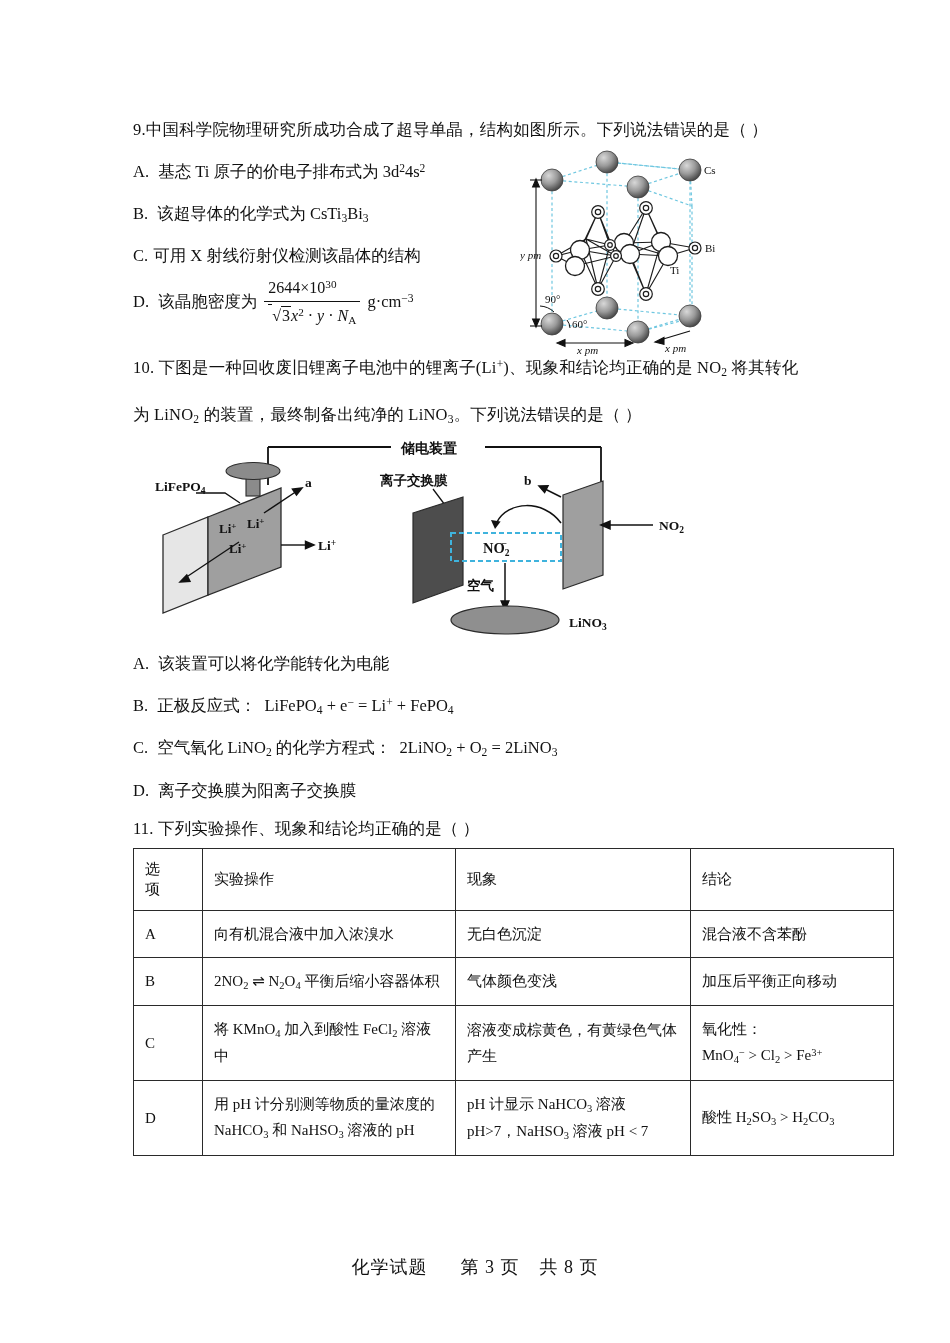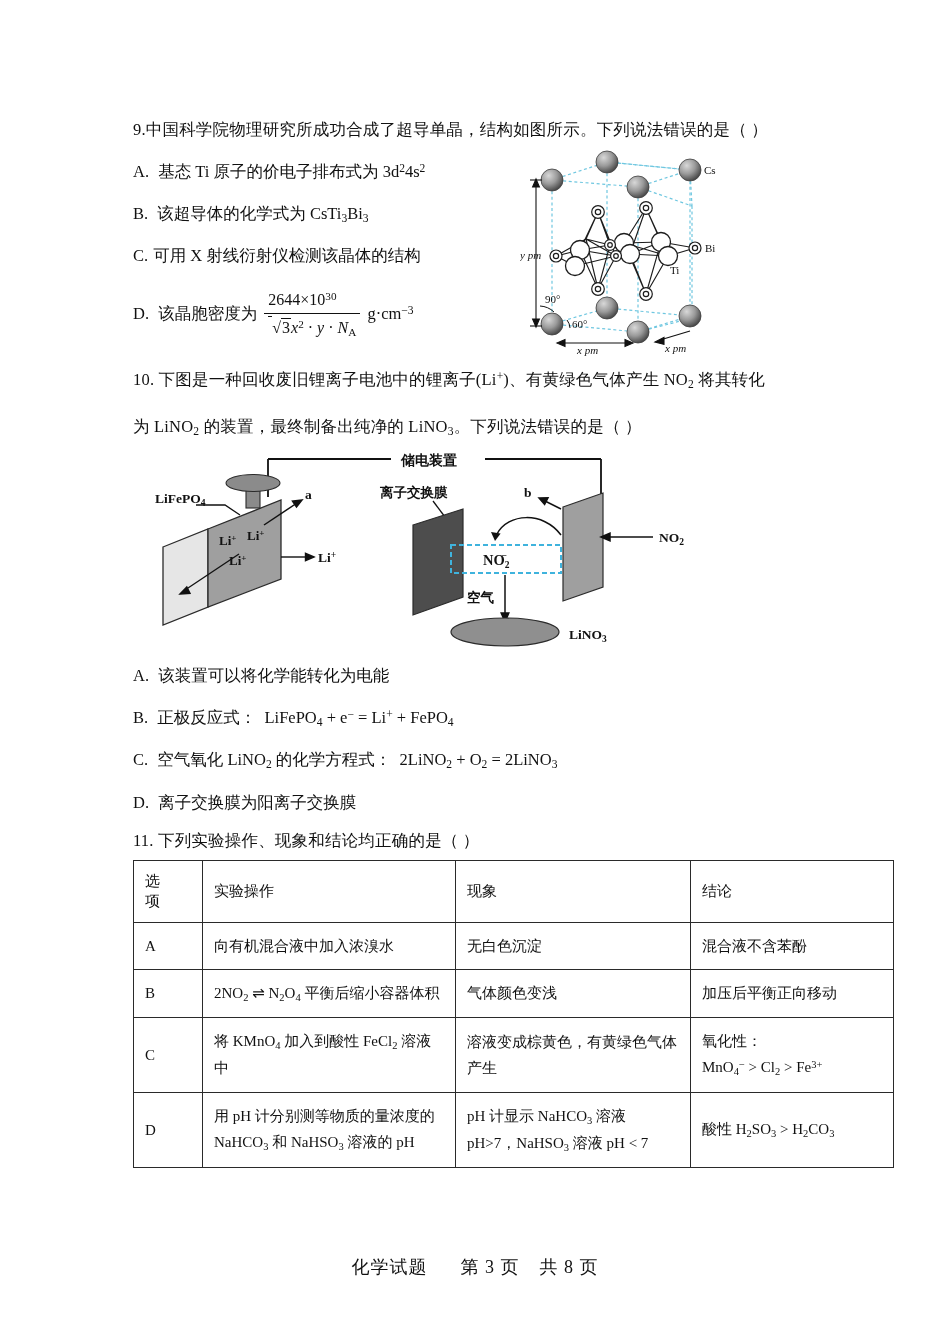--- a/index.html
+++ b/index.html
@@ -123,21 +123,21 @@
         <div class="opt">
           <span class="lbl">B.</span>
           <span>该超导体的化学式为</span>
           <span class="mathv">CsTi<sub>3</sub>Bi<sub>3</sub></span>
         </div>
 
         <div class="opt">
           <span class="lbl">C.</span><span>可用 X 射线衍射仪检测该晶体的结构</span>
         </div>
 
-        <div class="opt" style="margin-top:20px;">
+        <div class="opt" style="margin-top:8px;">
           <span class="lbl">D.</span>
           <span>该晶胞密度为</span>
           <span class="frac" style="display:inline-block;vertical-align:middle;margin:0 3px;position:relative;top:-1px;">
             <span style="display:block;padding:0 4px 1px 4px;font-size:16px;">2644×10<sup>30</sup></span>
             <span style="display:block;border-top:1.2px solid #111;padding:1px 4px 0 4px;font-size:16px;">
               <span style="display:inline-block;border-top:1.2px solid #111;position:relative;top:1px;">&nbsp;</span><span style="position:relative;">√<span style="border-top:1.1px solid #111;padding:0 1px;">3</span></span><span class="ital">x</span><sup>2</sup>&nbsp;·&nbsp;<span class="ital">y</span>&nbsp;·&nbsp;<span class="ital">N</span><sub>A</sub>
             </span>
           </span>
           <span class="mathv">g·cm<sup>−3</sup></span>
         </div>
@@ -262,21 +262,21 @@
             <text x="145" y="206" font-style="italic">x pm</text>
             <text x="25" y="157">90°</text>
             <text x="52" y="182">60°</text>
           </g>
         </svg>
       </div>
     </div>
 
     <div id="q10-stem">
       <div class="q-line">
-        <span>10. 下图是一种回收废旧锂离子电池中的锂离子(</span><span class="mathv">Li<sup>+</sup></span><span>)、有黄绿色气体产生 NO</span><sub>2</sub><span> 将其转化</span>
+        <span>10. 下图是一种回收废旧锂离子电池中的锂离子(</span><span class="mathv">Li<sup>+</sup></span><span>)、现象和结论均正确的是 NO</span><sub>2</sub><span> 将其转化</span>
       </div>
       <div class="q-line l2">
         <span>为 LiNO</span><sub>2</sub><span> 的装置，最终制备出纯净的 LiNO</span><sub>3</sub><span>。下列说法错误的是（      ）</span>
       </div>
 
       <div id="device-fig">
         <svg width="675" height="215" viewBox="0 0 675 215">
 
           <g stroke="#111" stroke-width="1.8" fill="none">
             <path d="M135,12 L258,12"></path>

